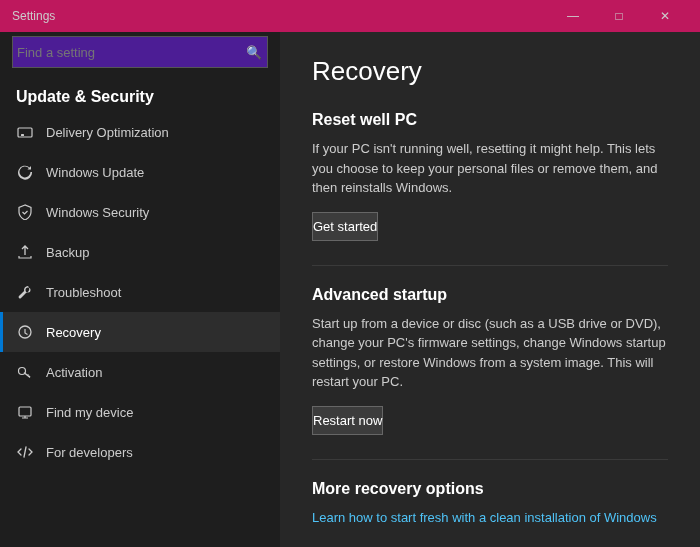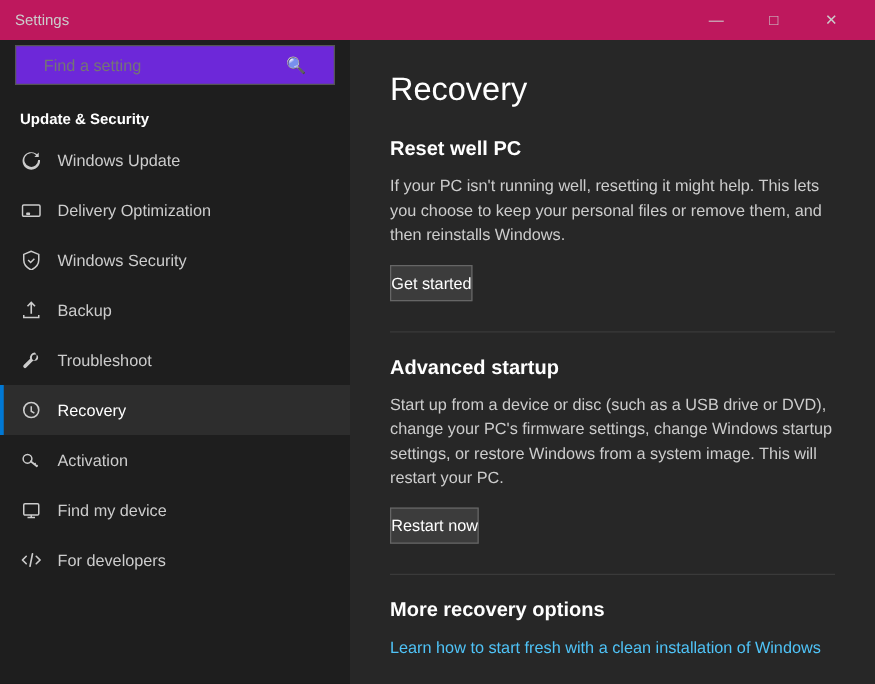--- a/index.html
+++ b/index.html
@@ -60,41 +60,41 @@
       flex-direction: column;
       flex-shrink: 0;
       overflow-y: auto;
       overflow-x: hidden;
     }
 
     .search-box {
       margin: 4px 12px 12px 12px;
       display: flex;
       align-items: center;
-      background: #6d28d9;
+      background: #4c1d95;
       border: 1px solid #555;
       height: 32px;
-      padding: 0 22px;
+      padding: 0 4px;
     }
     .search-box input {
       background: transparent;
       border: none;
       color: #aaa;
       font-size: 13px;
       flex: 1;
       outline: none;
     }
     .search-box .search-icon-wrap {
       color: #aaa;
       font-size: 13px;
     }
 
     .section-label {
       padding: 8px 16px 6px 16px;
-      font-size: 12px;
+      font-size: 16px;
       font-weight: 700;
       color: #ffffff;
       text-transform: none;
     }
 
     .nav-item {
       display: flex;
       align-items: center;
       padding: 8px 16px;
       font-size: 13px;
@@ -205,35 +205,35 @@
     <div class="search-box">
       <input type="text" placeholder="Find a setting" style="">
       <span class="search-icon-wrap">🔍</span>
     </div>
 
     <div class="section-label">Update &amp; Security</div>
 
     <div class="nav-item">
       <span class="nav-icon">
         <svg width="16" height="16" viewBox="0 0 16 16" fill="currentColor">
-          <path d="M13.5 8a5.5 5.5 0 1 1-1.6-3.9L10.5 5.5H14V2l-1.4 1.4A7 7 0 1 0 15 8h-1.5z"></path>
-        </svg>
-      </span>
-      <span>Windows Update</span>
-    </div>
-
-    <div class="nav-item">
-      <span class="nav-icon">
-        <svg width="16" height="16" viewBox="0 0 16 16" fill="currentColor">
           <rect x="1" y="4" width="14" height="9" rx="1" fill="none" stroke="currentColor" stroke-width="1.2"></rect>
           <path d="M1 7h14"></path>
           <rect x="4" y="10" width="3" height="2" rx="0.5"></rect>
         </svg>
       </span>
       <span>Delivery Optimization</span>
+    </div>
+
+    <div class="nav-item">
+      <span class="nav-icon">
+        <svg width="16" height="16" viewBox="0 0 16 16" fill="currentColor">
+          <path d="M13.5 8a5.5 5.5 0 1 1-1.6-3.9L10.5 5.5H14V2l-1.4 1.4A7 7 0 1 0 15 8h-1.5z"></path>
+        </svg>
+      </span>
+      <span>Windows Update</span>
     </div>
 
     <div class="nav-item">
       <span class="nav-icon">
         <svg width="16" height="16" viewBox="0 0 16 16" fill="currentColor">
           <path d="M8 1L2 3.5v4.5C2 11.5 5 14.5 8 16c3-1.5 6-4.5 6-8V3.5L8 1z" fill="none" stroke="currentColor" stroke-width="1.2"></path>
           <path d="M5.5 8l2 2 3-3" fill="none" stroke="currentColor" stroke-width="1.2"></path>
         </svg>
       </span>
       <span>Windows Security</span>

